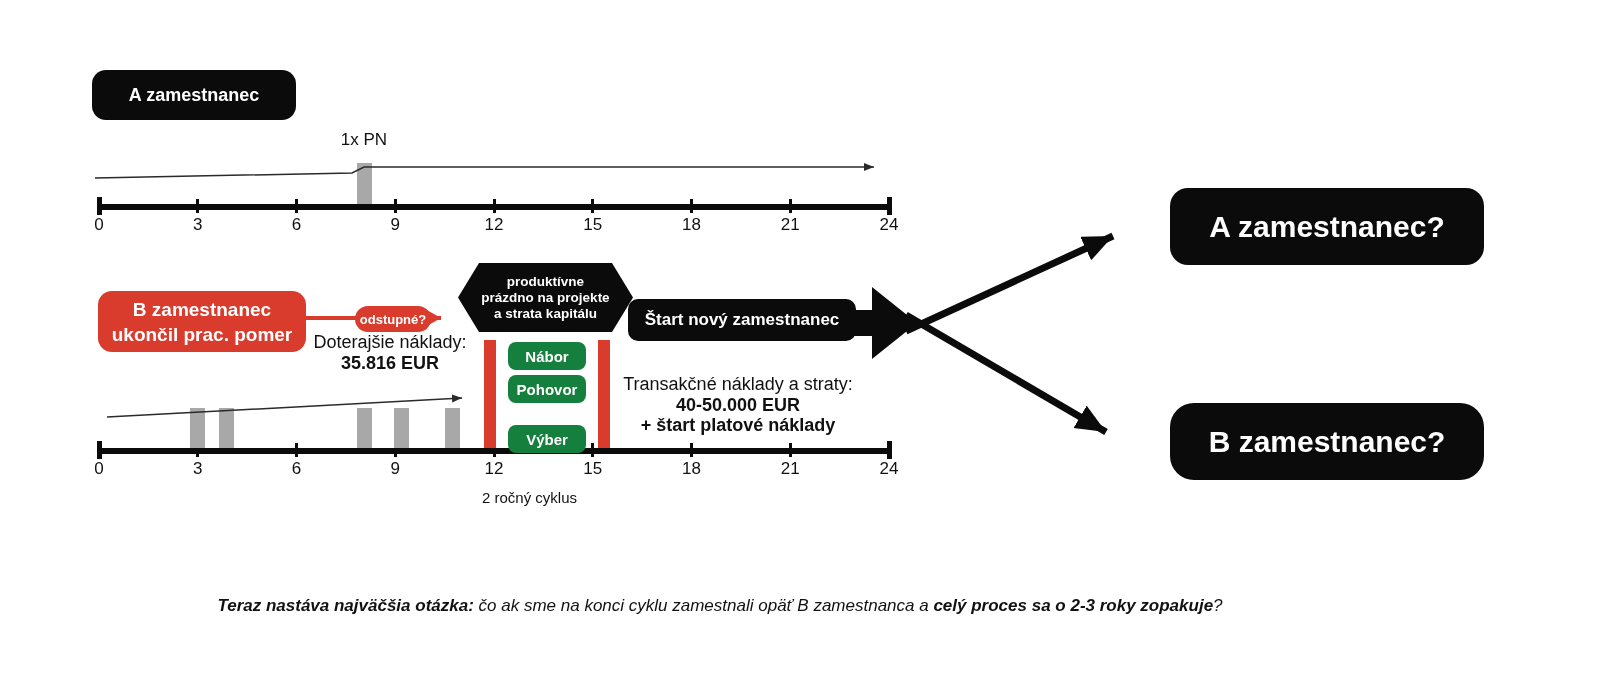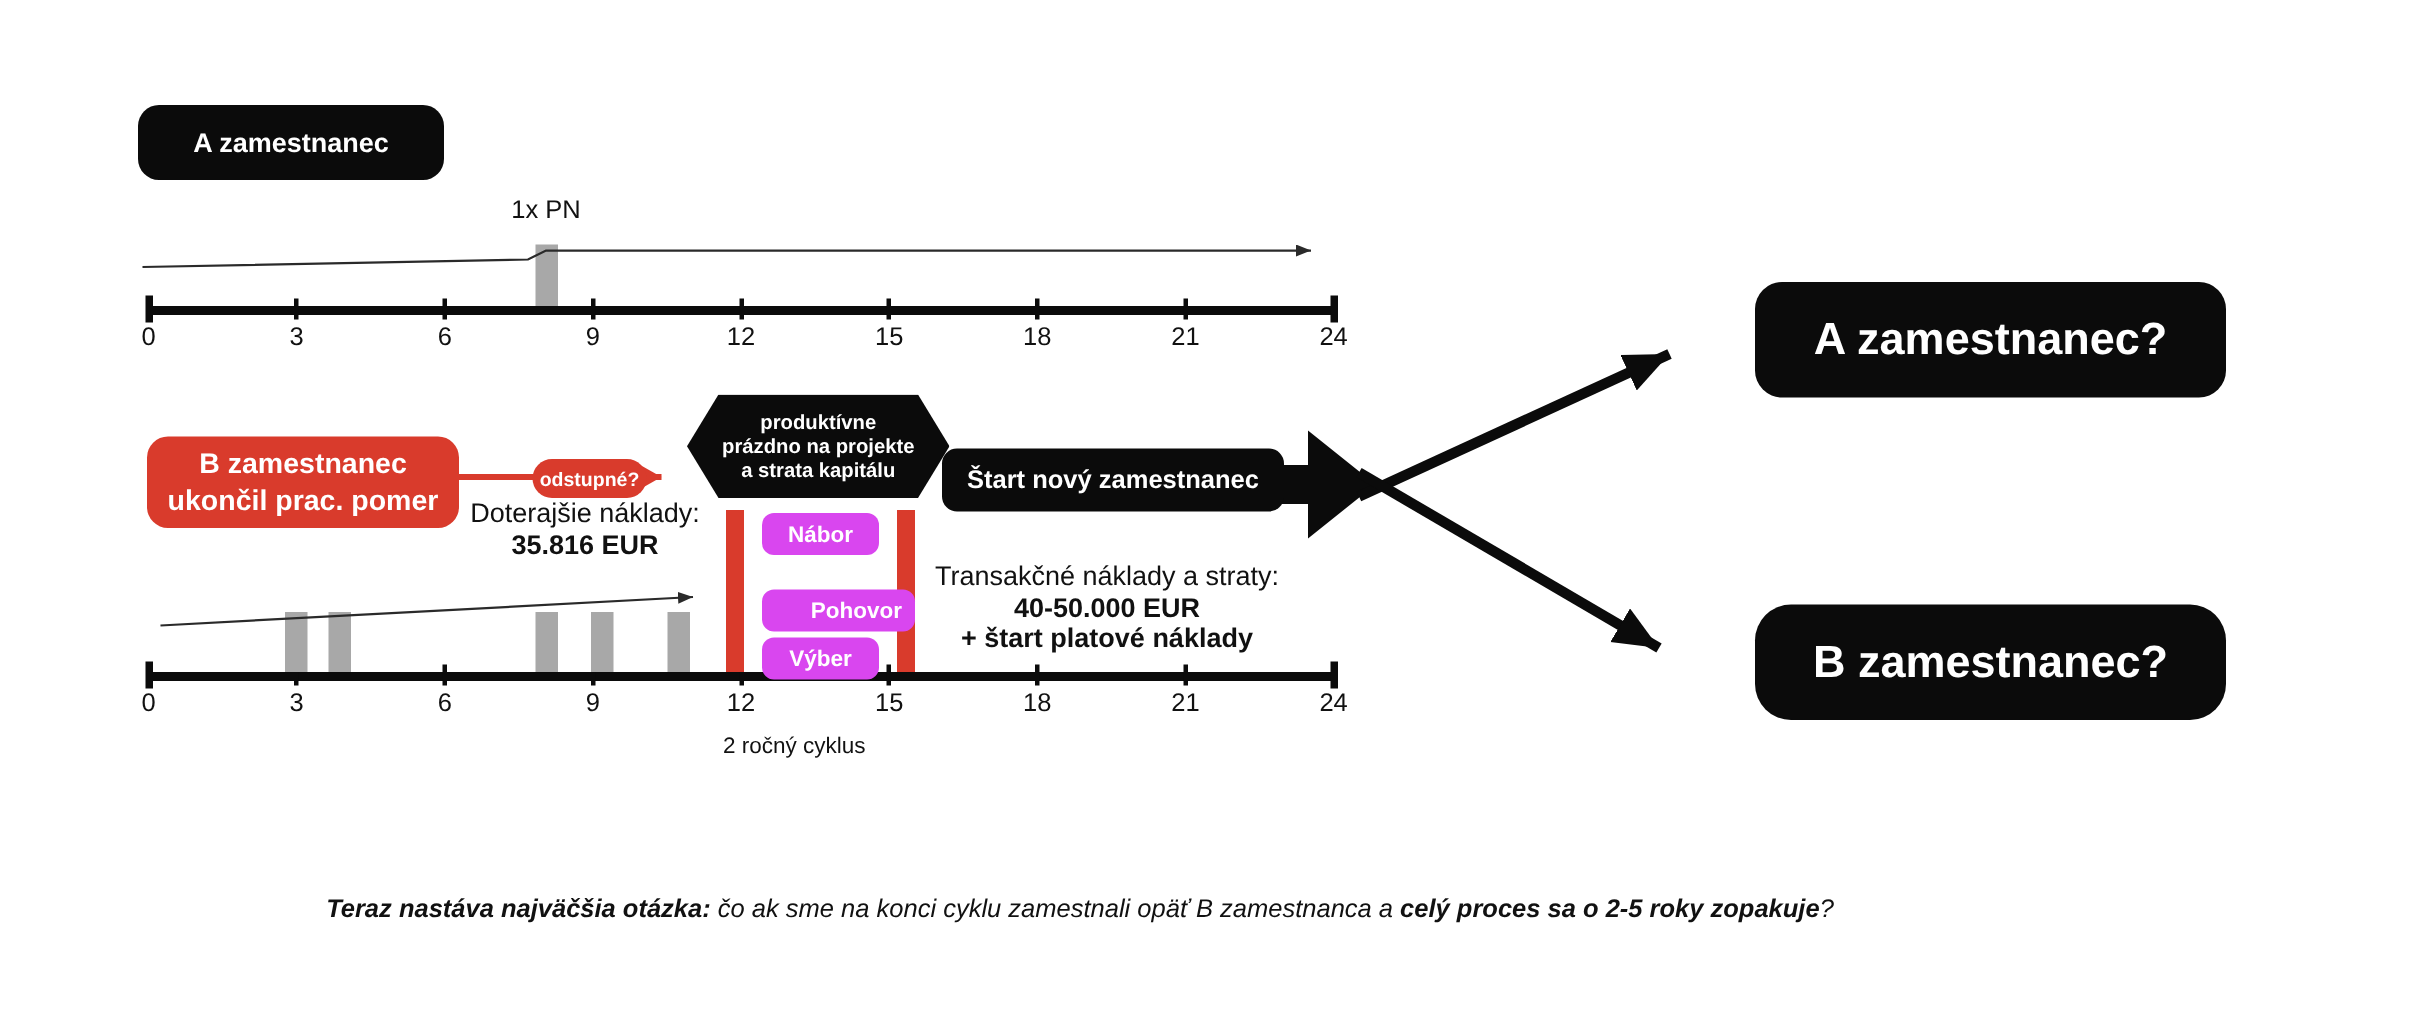--- a/index.html
+++ b/index.html
@@ -3,21 +3,21 @@
 <meta charset="utf-8">
 <style>
   html,body{margin:0;padding:0;background:#fff;}
   #canvas{
     position:relative;width:1606px;height:685px;background:#ffffff;overflow:hidden;
     font-family:"Liberation Sans","DejaVu Sans",sans-serif;color:#111;
   }
   .abs{position:absolute;}
   .blackbox{background:#0b0b0b;color:#fff;font-weight:bold;display:flex;align-items:center;justify-content:center;text-align:center;}
   .redbox{background:#d93b2c;color:#fff;font-weight:bold;display:flex;flex-direction:column;align-items:center;justify-content:center;text-align:center;}
-  .orangebox{background:#d946ef;color:#fff;font-weight:bold;display:flex;align-items:center;justify-content:center;text-align:center;}
+  .orangebox{background:#15803d;color:#fff;font-weight:bold;display:flex;align-items:center;justify-content:center;text-align:center;}
   
   #box-a{left:92px;top:70px;width:204px;height:50px;border-radius:14px;font-size:18px;z-index:4;}
   #label-1xpn{left:324px;top:130px;width:80px;text-align:center;font-size:17px;z-index:4;}
   #total-costs{left:725px;top:110px;width:240px;text-align:center;font-size:17px;line-height:22px;z-index:4;}
   #total-costs .v{font-weight:bold;}
   
   .axis-bar{left:99px;width:791px;height:6px;background:#0b0b0b;z-index:2;}
   #axis-a-bar{top:204px;}
   #axis-b-bar{top:448px;}
   .tick{width:3px;height:14px;background:#0b0b0b;z-index:2;}
@@ -29,21 +29,21 @@
   #box-b{left:98px;top:291px;width:208px;height:61px;border-radius:14px;font-size:19px;line-height:25px;z-index:4;}
   #pill-odstupne{left:355px;top:306px;width:76px;height:26px;border-radius:13px;font-size:13px;z-index:4;}
   #costs-so-far{left:300px;top:332px;width:180px;text-align:center;font-size:18px;line-height:21px;z-index:4;}
   #costs-so-far .v{font-weight:bold;}
   #hexagon{left:458px;top:263px;width:175px;height:69px;background:#0b0b0b;color:#fff;font-weight:bold;
     font-size:13.5px;line-height:16px;display:flex;flex-direction:column;align-items:center;justify-content:center;text-align:center;
     clip-path:polygon(0 50%,12% 0,88% 0,100% 50%,88% 100%,12% 100%);z-index:5;}
   #start-box{left:628px;top:299px;width:228px;height:42px;border-radius:10px;font-size:17px;z-index:4;}
   #transfer-box{left:624px;top:343px;width:240px;height:28px;border-radius:8px;font-size:15px;z-index:4;}
   .step-btn{left:508px;width:78px;height:28px;border-radius:8px;font-size:15px;z-index:4;}
-  #step-0{top:342px;} #step-1{top:393px;padding-left:24px;} #step-2{top:407px;margin-top:18px;}
+  #step-0{top:342px;} #step-1{top:375px;} #step-2{top:407px;margin-top:18px;}
   #transaction{left:603px;top:374px;width:270px;text-align:center;font-size:18px;line-height:20.5px;z-index:4;}
   #transaction .v{font-weight:bold;}
   #cycle-label{left:417px;top:489px;width:160px;text-align:right;font-size:15px;z-index:4;}
   
   #decision-a{left:1170px;top:188px;width:314px;height:77px;border-radius:18px;font-size:30px;z-index:4;}
   #decision-b{left:1170px;top:403px;width:314px;height:77px;border-radius:24px;font-size:30px;z-index:4;}
   
   #footer{left:20px;top:596px;width:1400px;text-align:center;font-size:17px;font-style:italic;z-index:4;}
   #footer .b{font-weight:bold;}
   #overlay{left:0;top:0;z-index:3;}
@@ -102,21 +102,21 @@
     <div class="v">40-50.000 EUR</div>
     <div class="v">+ štart platové náklady</div>
   </div>
   <div id="axis-b-bar" class="abs axis-bar"></div>
   <div id="cycle-label" class="abs">2 ročný cyklus</div>
 
   <div id="decision-a" class="abs blackbox">A zamestnanec?</div>
   <div id="decision-b" class="abs blackbox">B zamestnanec?</div>
 
   <div id="footer" class="abs">
-    <span class="b">Teraz nastáva najväčšia otázka:</span><span> čo ak sme na konci cyklu zamestnali opäť B zamestnanca a </span><span class="b">celý proces sa o 2-5 roky zopakuje</span><span>?</span>
+    <span class="b">Teraz nastáva najväčšia otázka:</span><span> čo ak sme na konci cyklu zamestnali opäť B zamestnanca a </span><span class="b">celý proces sa o 2-3 roky zopakuje</span><span>?</span>
   </div>
 
 <div class="abs cap" style="left: 96.5px; top: 197px;"></div>
     <div class="abs tick-label" style="left: 79px; top: 215px;">0</div>
     <div class="abs tick" style="left: 196.26px; top: 199px;"></div>
     <div class="abs tick-label" style="left: 177.76px; top: 215px;">3</div>
     <div class="abs tick" style="left: 295.02px; top: 199px;"></div>
     <div class="abs tick-label" style="left: 276.52px; top: 215px;">6</div>
     <div class="abs tick" style="left: 393.78px; top: 199px;"></div>
     <div class="abs tick-label" style="left: 375.28px; top: 215px;">9</div>

